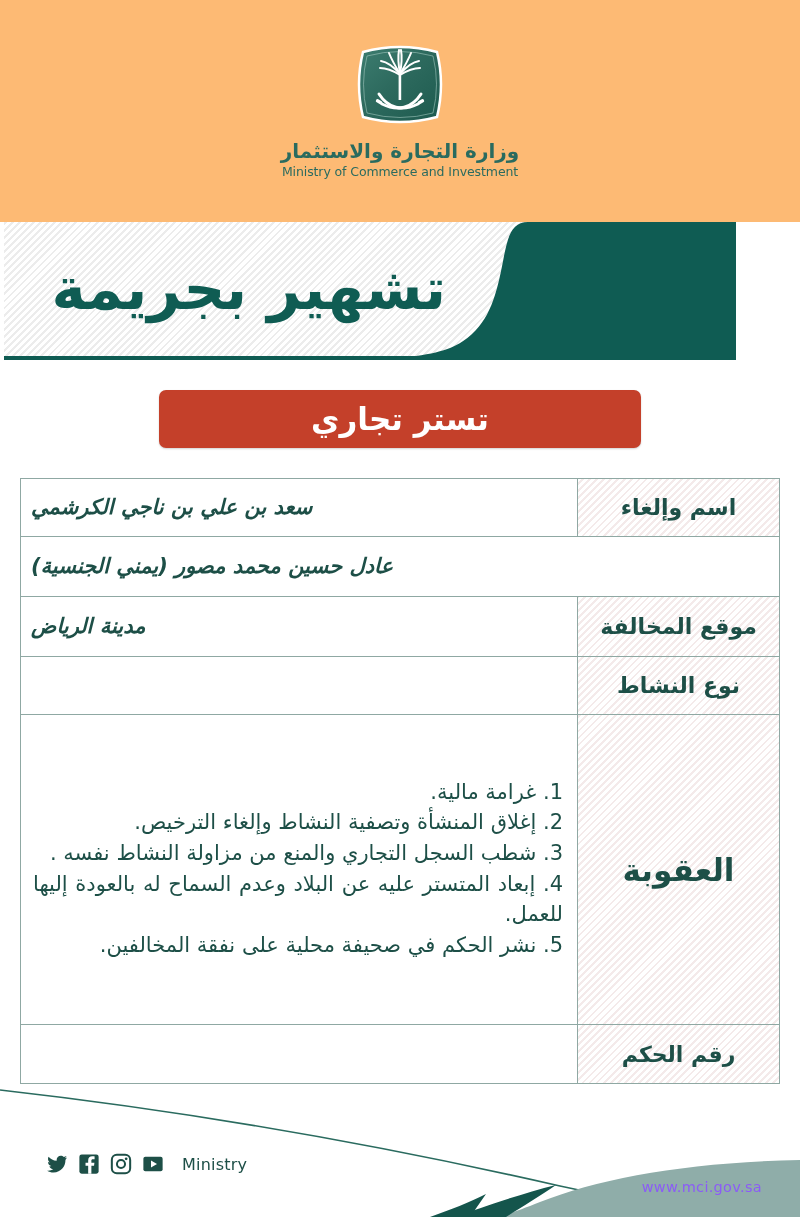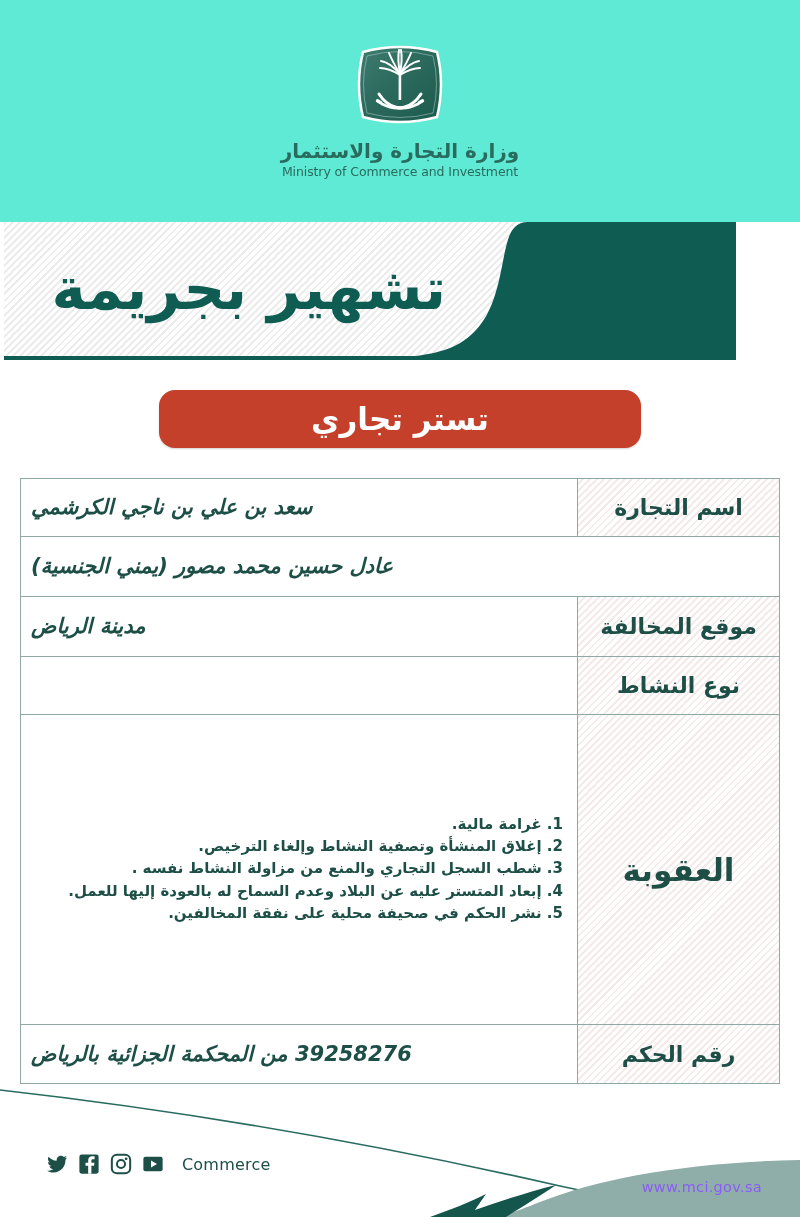--- a/index.html
+++ b/index.html
@@ -13,21 +13,21 @@
     font-family: "DejaVu Sans", "Liberation Sans", sans-serif;
     position: relative;
     overflow: hidden;
     direction: rtl;
   }
 
   
   .header {
     width: 800px;
     height: 222px;
-    background: #5eead4;
+    background: #fdba74;
     display: flex;
     flex-direction: column;
     align-items: center;
     justify-content: flex-start;
     padding-top: 38px;
     box-sizing: border-box;
   }
   .emblem {
     width: 90px;
     height: 92px;
@@ -108,21 +108,21 @@
     top: 390px;
     left: 0;
     width: 800px;
     display: flex;
     justify-content: center;
   }
   .badge {
     width: 482px;
     height: 58px;
     background: #c4402a;
-    border-radius: 16px;
+    border-radius: 7px;
     display: flex;
     align-items: center;
     justify-content: center;
     color: #ffffff;
     font-size: 31px;
     font-weight: bold;
     letter-spacing: 0.5px;
     box-shadow: 0 1px 2px rgba(0,0,0,0.18);
     direction: rtl;
   }
@@ -196,22 +196,22 @@
   .penalty-list {
     list-style: none;
     margin: 0;
     padding: 0;
     width: 100%;
     direction: rtl;
   }
   .penalty-list li {
     display: block;
     color: #1d4f47;
-    font-size: 15px;
-    font-weight: bold;
+    font-size: 21px;
+    font-weight: normal;
     line-height: 1.42;
     text-align: justify;
     text-align-last: right;
     direction: rtl;
     margin: 0 0 1px 0;
     padding: 0;
   }
   .penalty-cell {
     flex: 1 1 auto;
     box-sizing: border-box;
@@ -323,21 +323,21 @@
   <div class="banner-bottomline"></div>
 </div>
 
 <div class="badge-wrap">
   <div class="badge">تستر تجاري</div>
 </div>
 
 <div class="table">
 
   <div class="row row-r1">
-    <div class="cell-label">اسم التجارة</div>
+    <div class="cell-label">اسم وإلغاء</div>
     <div class="cell-value">سعد بن علي بن ناجي الكرشمي</div>
   </div>
 
   <div class="row row-r2">
     <div class="cell-value">عادل حسين محمد مصور (يمني الجنسية)</div>
   </div>
 
   <div class="row row-r3">
     <div class="cell-label">موقع المخالفة</div>
     <div class="cell-value">مدينة الرياض</div>
@@ -355,21 +355,20 @@
         <li>2. إغلاق المنشأة وتصفية النشاط وإلغاء الترخيص.</li>
         <li>3. شطب السجل التجاري والمنع من مزاولة النشاط نفسه .</li>
         <li>4. إبعاد المتستر عليه عن البلاد وعدم السماح له بالعودة إليها للعمل.</li>
         <li>5.  نشر الحكم في صحيفة محلية على نفقة المخالفين.</li>
       </ul>
     </div>
   </div>
 
   <div class="row row-r6">
     <div class="cell-label">رقم الحكم</div>
-    <div class="cell-value">39258276 من المحكمة الجزائية بالرياض</div>
   </div>
 
 </div>
 
 <div class="footer">
   <svg width="800" height="135" viewBox="0 0 800 135" xmlns="http://www.w3.org/2000/svg">
 
     <path d="M0,8 C230,34 420,72 560,104 C640,122 710,130 800,133" fill="none" stroke="#2a6b5f" stroke-width="1.6"></path>
 
     <path d="M800,78 C690,80 600,96 540,120 C520,128 508,132 500,135 L800,135 Z" fill="#8fada9"></path>
@@ -396,17 +395,17 @@
         <circle cx="12" cy="12" r="4.4" fill="none" stroke="#1d4f47" stroke-width="2.2"></circle>
         <circle cx="17.6" cy="6.4" r="1.5" fill="#1d4f47"></circle>
       </svg>
     </span>
     <span class="ico">
       <svg class="ico" viewBox="0 0 24 24" xmlns="http://www.w3.org/2000/svg">
         <rect x="1.5" y="4" width="21" height="16" rx="2.2" fill="#1d4f47"></rect>
         <path fill="#ffffff" d="M9.8,8.2l6.6,3.8l-6.6,3.8V8.2z"></path>
       </svg>
     </span>
-    <span class="social-handle">Commerce</span>
+    <span class="social-handle">Ministry</span>
   </div>
 
   <div class="site-url">www.mci.gov.sa</div>
 </div>
 
 </body></html>

